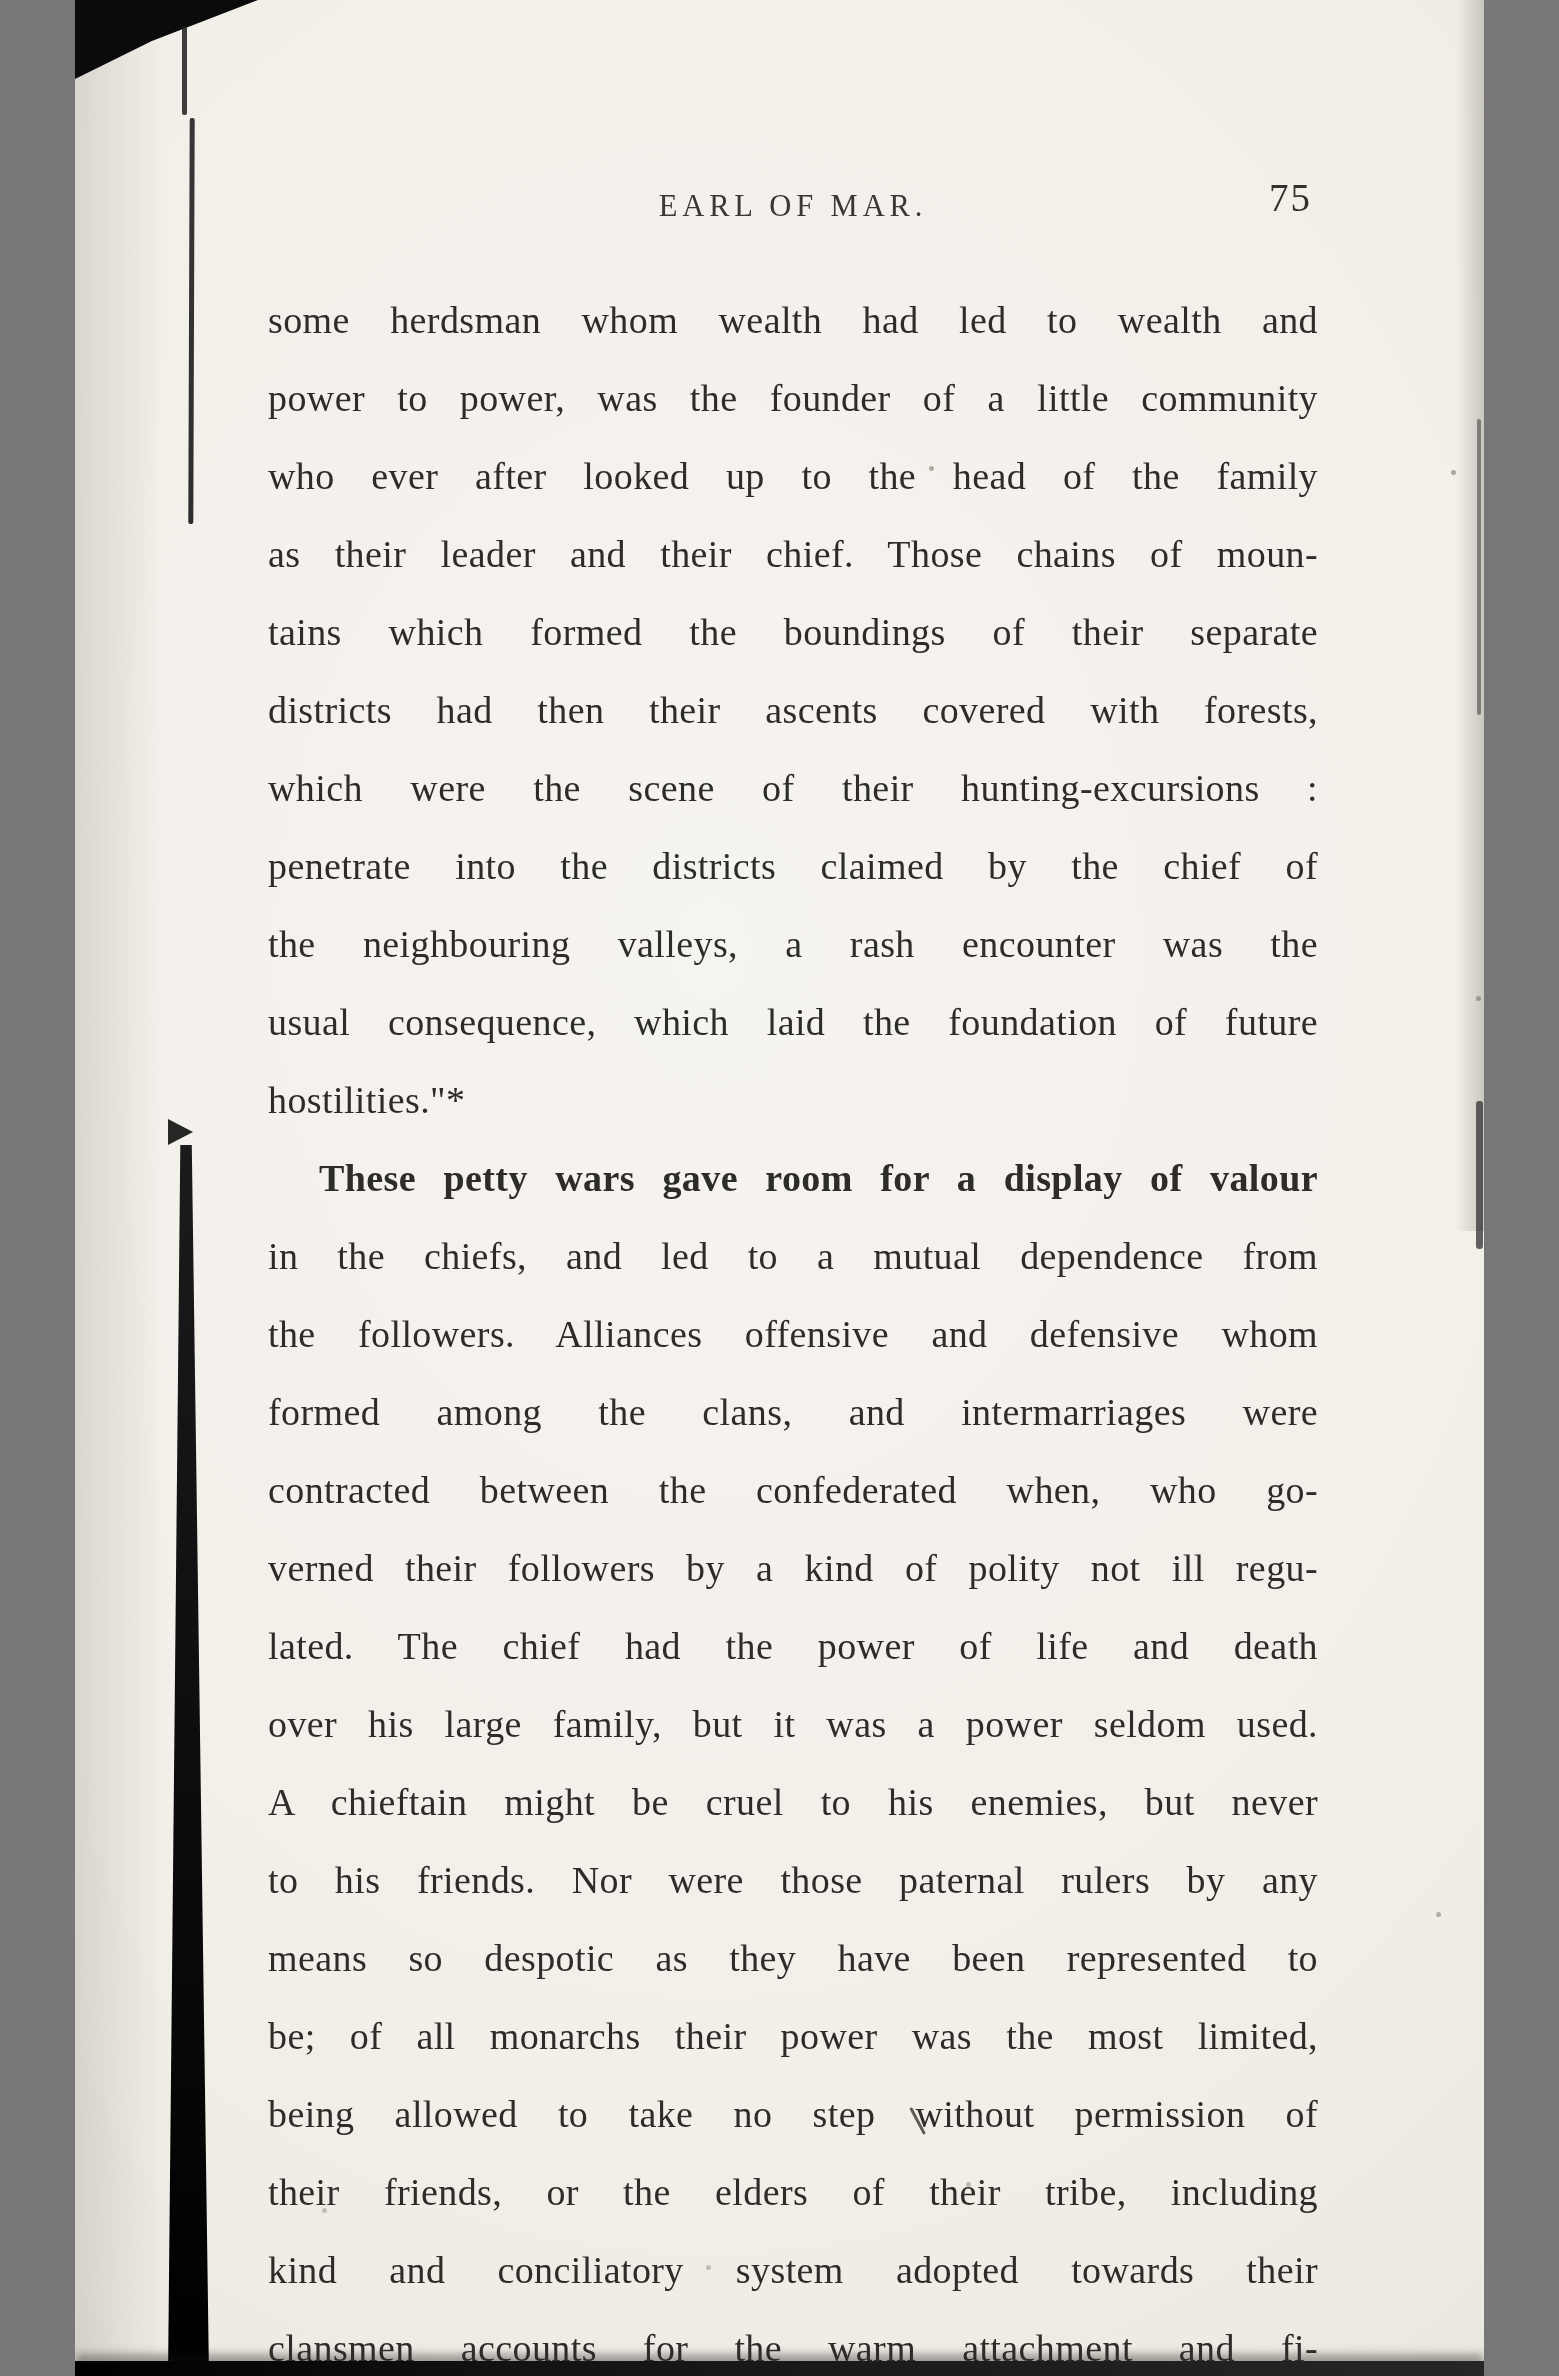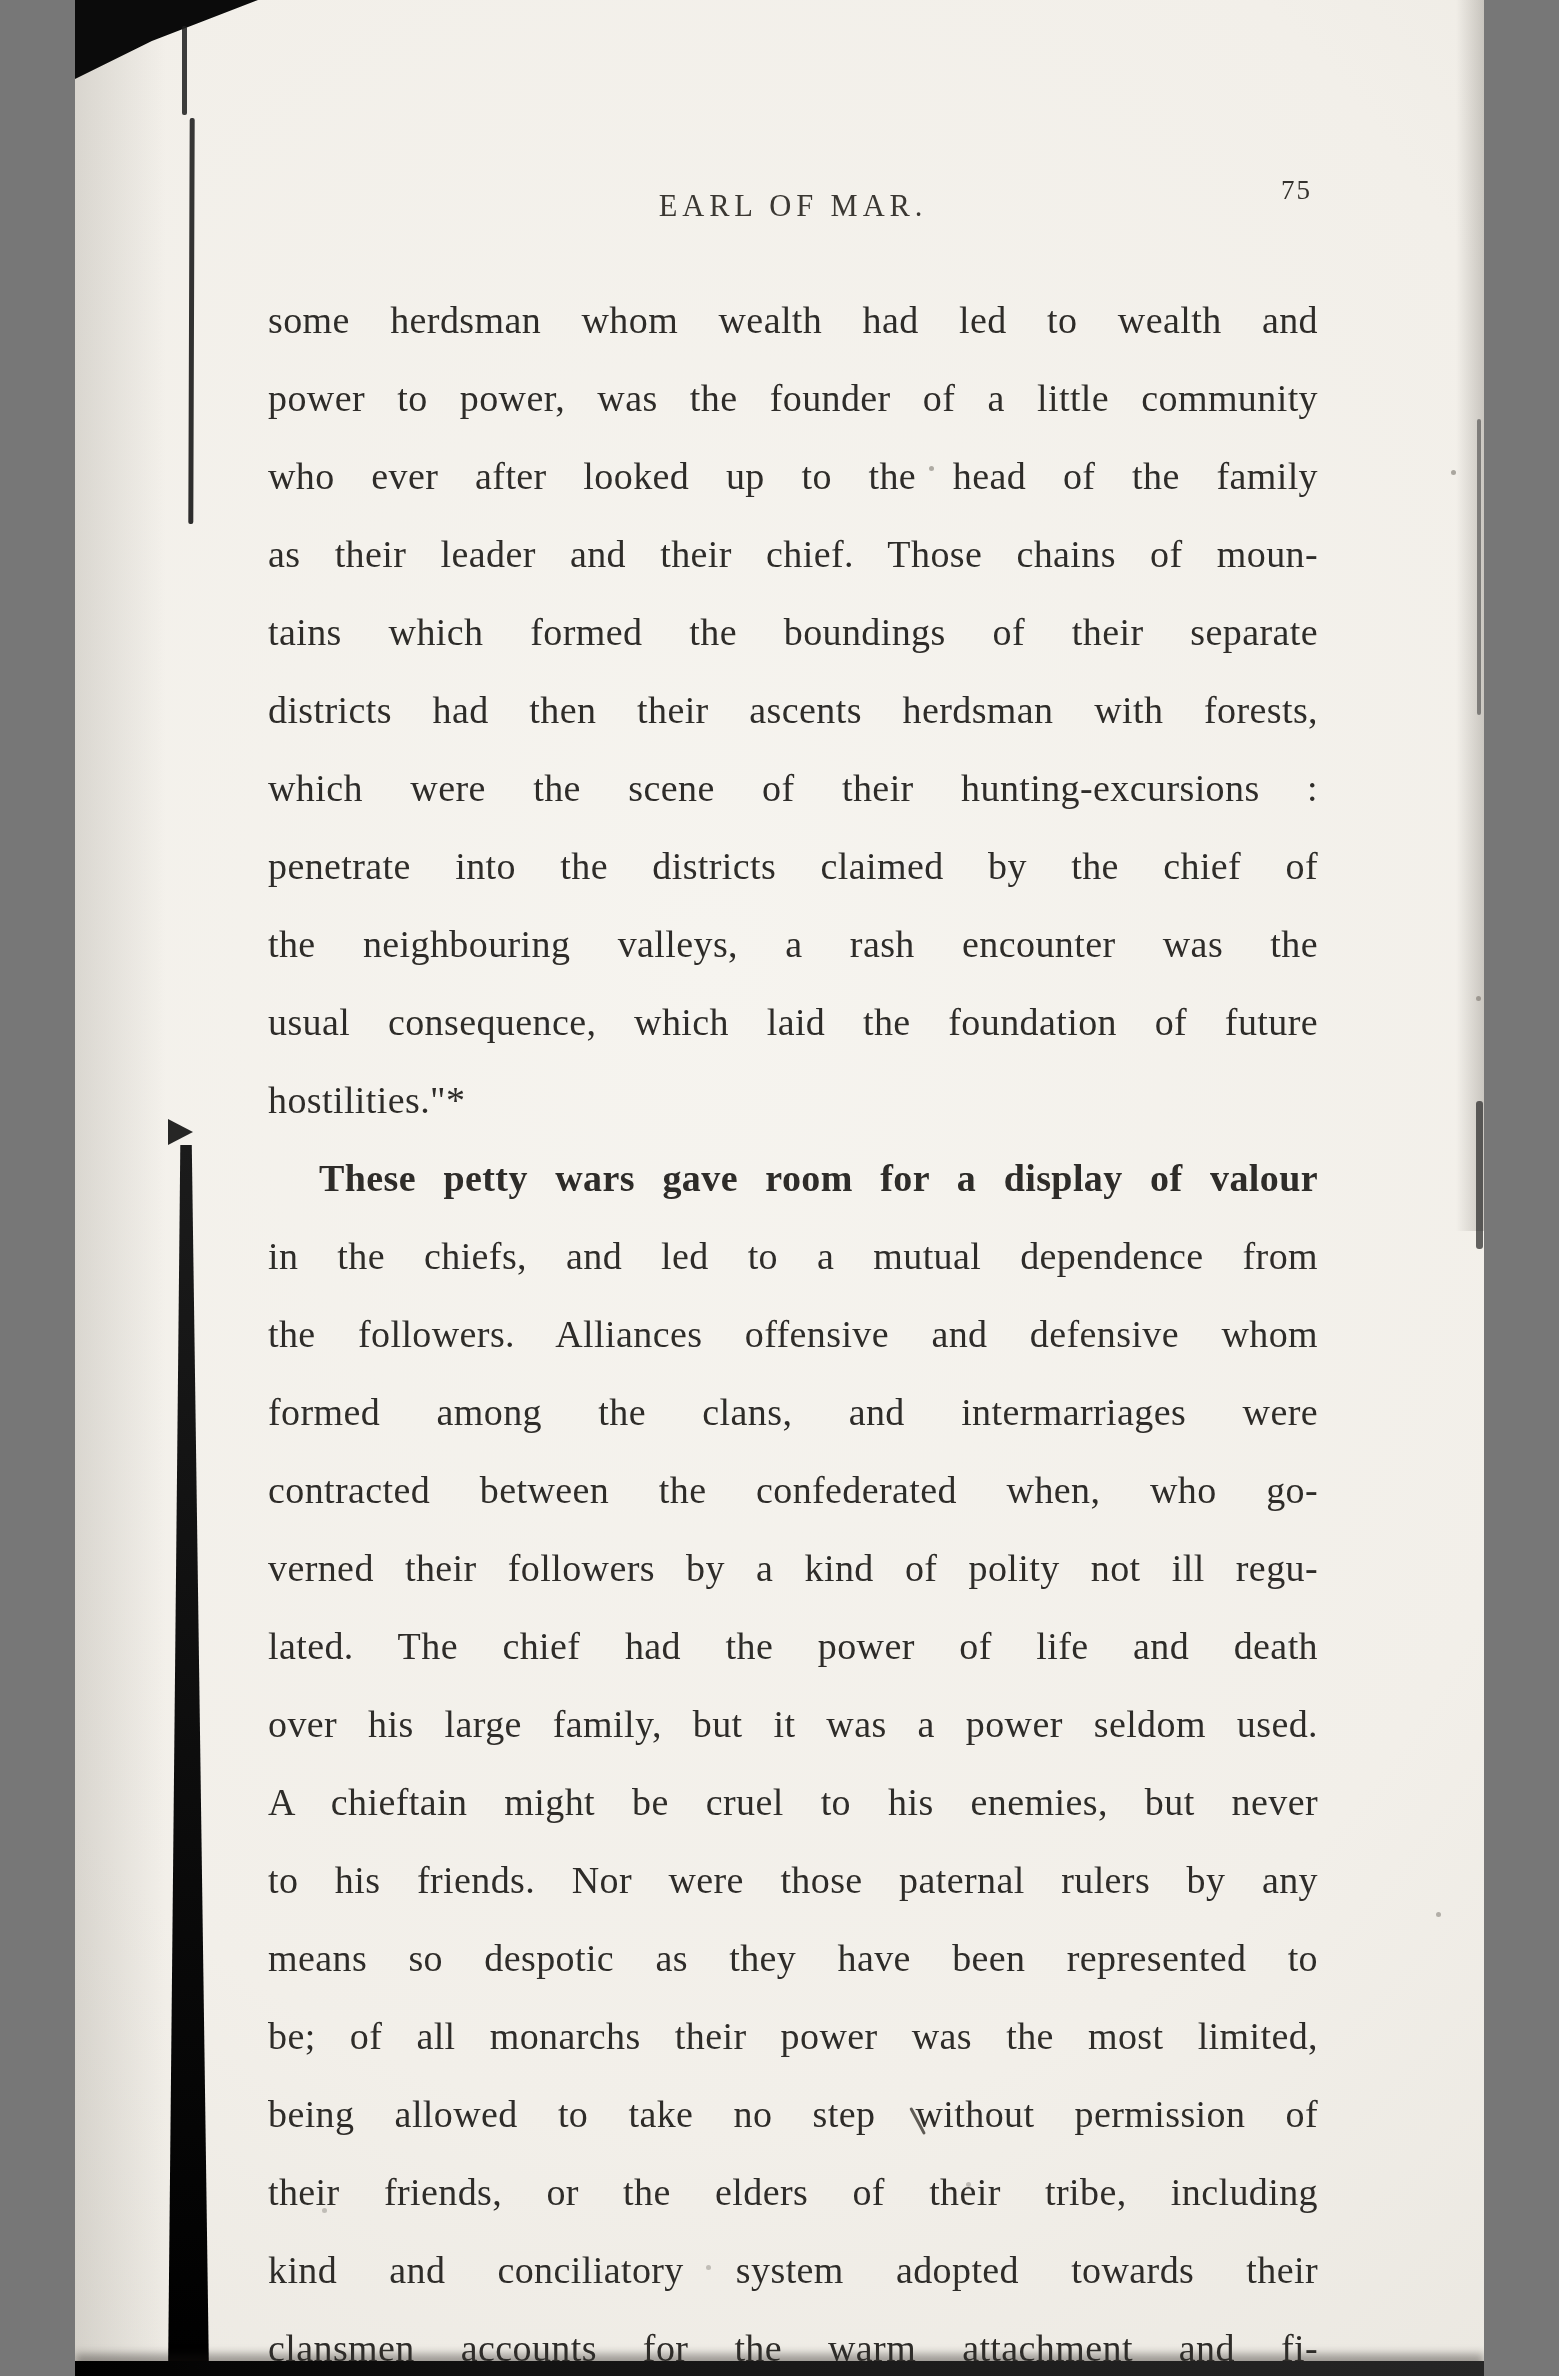--- a/index.html
+++ b/index.html
@@ -20,21 +20,21 @@
   
   .content { position: absolute; left: 193px; top: 189px; width: 1050px; }
 
   .header-row { position: relative; height: 67px; }
   .running-title {
     display: block; text-align: center;
     font-size: 30.5px; letter-spacing: 4.9px; color: #3b3833;
   }
   .page-num {
     position: absolute; right: 5.9px; top: -13.8px;
-    font-size: 27px; letter-spacing: 2px; color: #34312d;
+    font-size: 39px; letter-spacing: 2px; color: #34312d;
   }
 
   .body-text { margin-top: 35px; }
   .line {
     font-size: 38px; line-height: 58px;
     letter-spacing: 0.4px; word-spacing: 2px;
     text-align: justify; text-align-last: justify;
     white-space: normal;
     margin-top: 20px;
   }
@@ -133,21 +133,21 @@
       <span class="running-title">EARL OF MAR.</span>
       <span class="page-num">75</span>
     </div>
 
     <div class="body-text" id="body-text">
         <div class="line">some herdsman whom wealth had led to wealth and</div>
         <div class="line">power to power, was the founder of a little community</div>
         <div class="line">who ever after looked up to the head of the family</div>
         <div class="line">as their leader and their chief. Those chains of moun-</div>
         <div class="line">tains which formed the boundings of their separate</div>
-        <div class="line">districts had then their ascents herdsman with forests,</div>
+        <div class="line">districts had then their ascents covered with forests,</div>
         <div class="line">which were the scene of their hunting-excursions :</div>
         <div class="line">penetrate into the districts claimed by the chief of</div>
         <div class="line">the neighbouring valleys, a rash encounter was the</div>
         <div class="line">usual consequence, which laid the foundation of future</div>
         <div class="line no-just">hostilities."*</div>
         <div class="line indent">These petty wars gave room for a display of valour</div>
         <div class="line">in the chiefs, and led to a mutual dependence from</div>
         <div class="line">the followers. Alliances offensive and defensive whom</div>
         <div class="line">formed among the clans, and intermarriages were</div>
         <div class="line">contracted between the confederated when, who go-</div>

